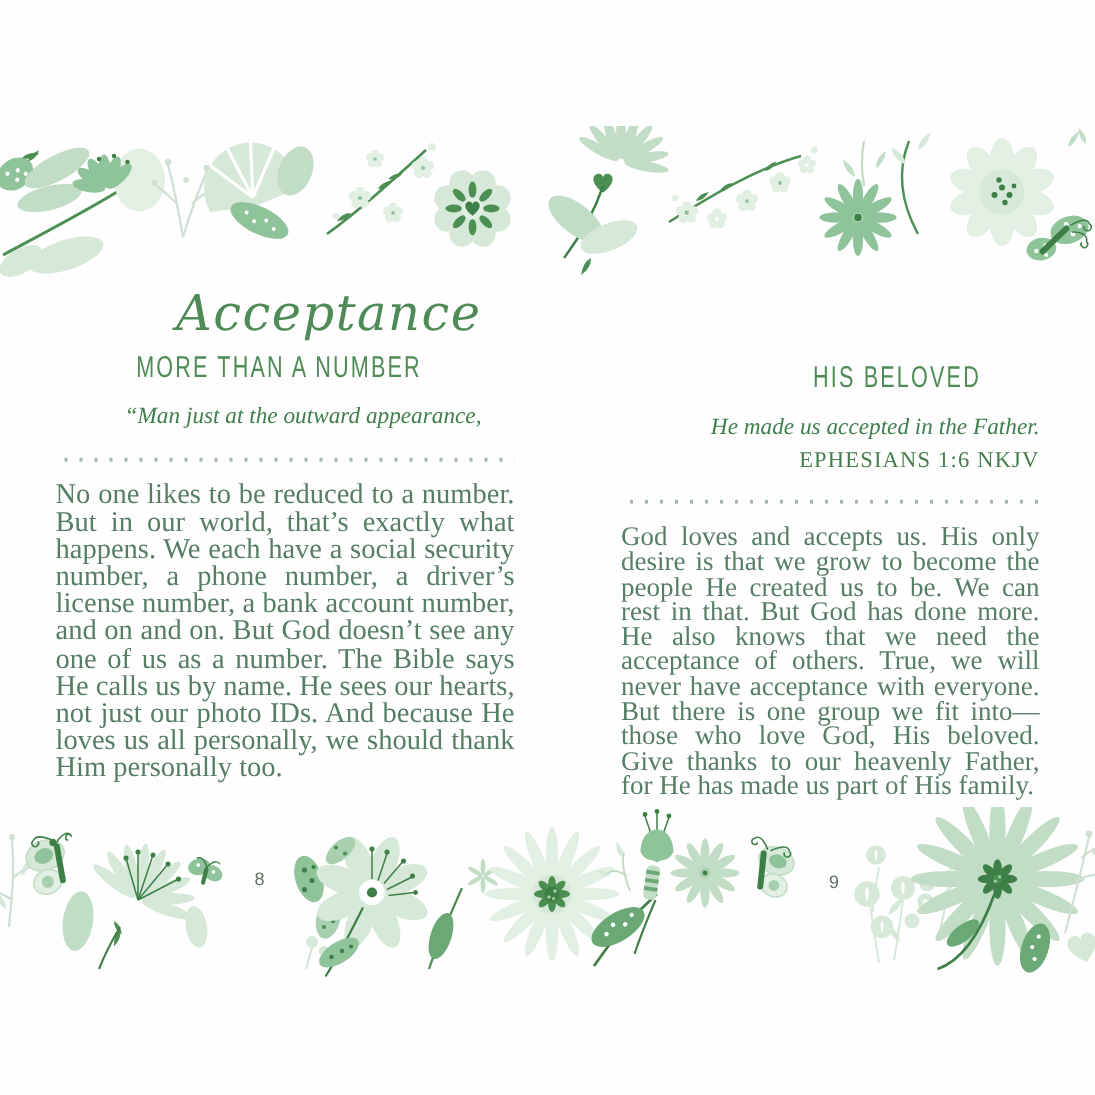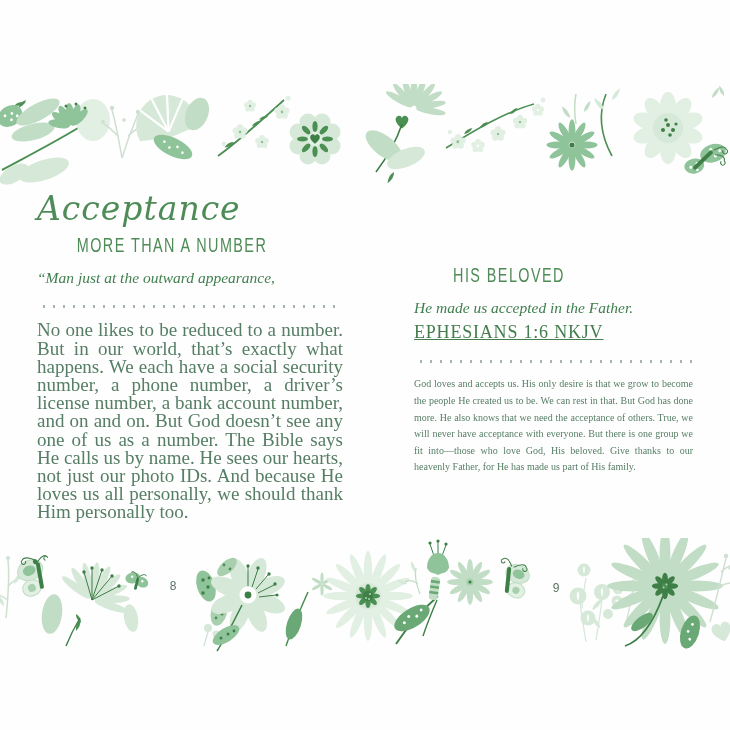--- a/index.html
+++ b/index.html
@@ -4,39 +4,39 @@
 <style>
   html,body{margin:0;padding:0;background:#ffffff;}
   .page{position:relative;width:730px;height:730px;background:#fefefe;overflow:hidden;
         font-family:"Liberation Serif", serif;}
   .band{position:absolute;left:0;width:730px;}
   .band-top{top:84px;height:118px;}
   .band-bottom{top:538px;height:116px;}
 
   .col{position:absolute;}
   .col-left{left:37px;top:190px;width:306px;}
-  .col-right{left:414px;top:241px;width:279px;margin-top:23px;}
-  .hw{text-align:left;}
+  .col-right{left:414px;top:241px;width:279px;}
+  .hw{text-align:right;}
   .col-left .hw{width:284px;}
   .col-right .hw{width:279px;}
 
   .chapter{margin:0 0 6px 0;font-family:"DejaVu Serif", serif;font-style:italic;font-weight:500;
            font-size:33px;line-height:1.15;color:#4e8b56;letter-spacing:1px;}
   .section{margin:0 0 11px 0;font-family:"Liberation Sans", sans-serif;font-weight:400;
            font-size:20px;line-height:1.15;color:#4e8b56;letter-spacing:2px;
            transform:scaleX(0.72);transform-origin:center;white-space:nowrap;}
   .verse{margin:0;font-style:italic;font-size:15.5px;line-height:1.32;color:#3f7e4d;}
   .verse .vline{display:block;}
-  .ref{margin:4px 0 0 0;font-size:18px;letter-spacing:0.8px;color:#457d4f;text-decoration:underline;}
+  .ref{margin:4px 0 0 0;font-size:15px;letter-spacing:0.8px;color:#457d4f;}
   .dots{margin-top:15px;height:5px;width:100%;
         background-image:radial-gradient(circle,#a3b8a8 1.15px,rgba(0,0,0,0) 1.3px);
         background-size:10px 5px;background-position:2px 1px;background-repeat:repeat-x;}
   .body-text{margin:13px 0 0 0;text-align:justify;color:#567e65;}
   .col-left .body-text{font-size:19px;line-height:18.2px;}
-  .col-right .body-text{font-size:10px;line-height:16.6px;}
+  .col-right .body-text{font-size:18px;line-height:16.6px;}
 
   .pn{position:absolute;width:16px;text-align:center;font-family:"Liberation Sans", sans-serif;
       font-size:12px;color:#5e7164;}
   .pn-l{left:165px;top:579px;}
   .pn-r{left:548px;top:581px;}
 </style>
 </head>
 <body>
 
 <div class="page">

